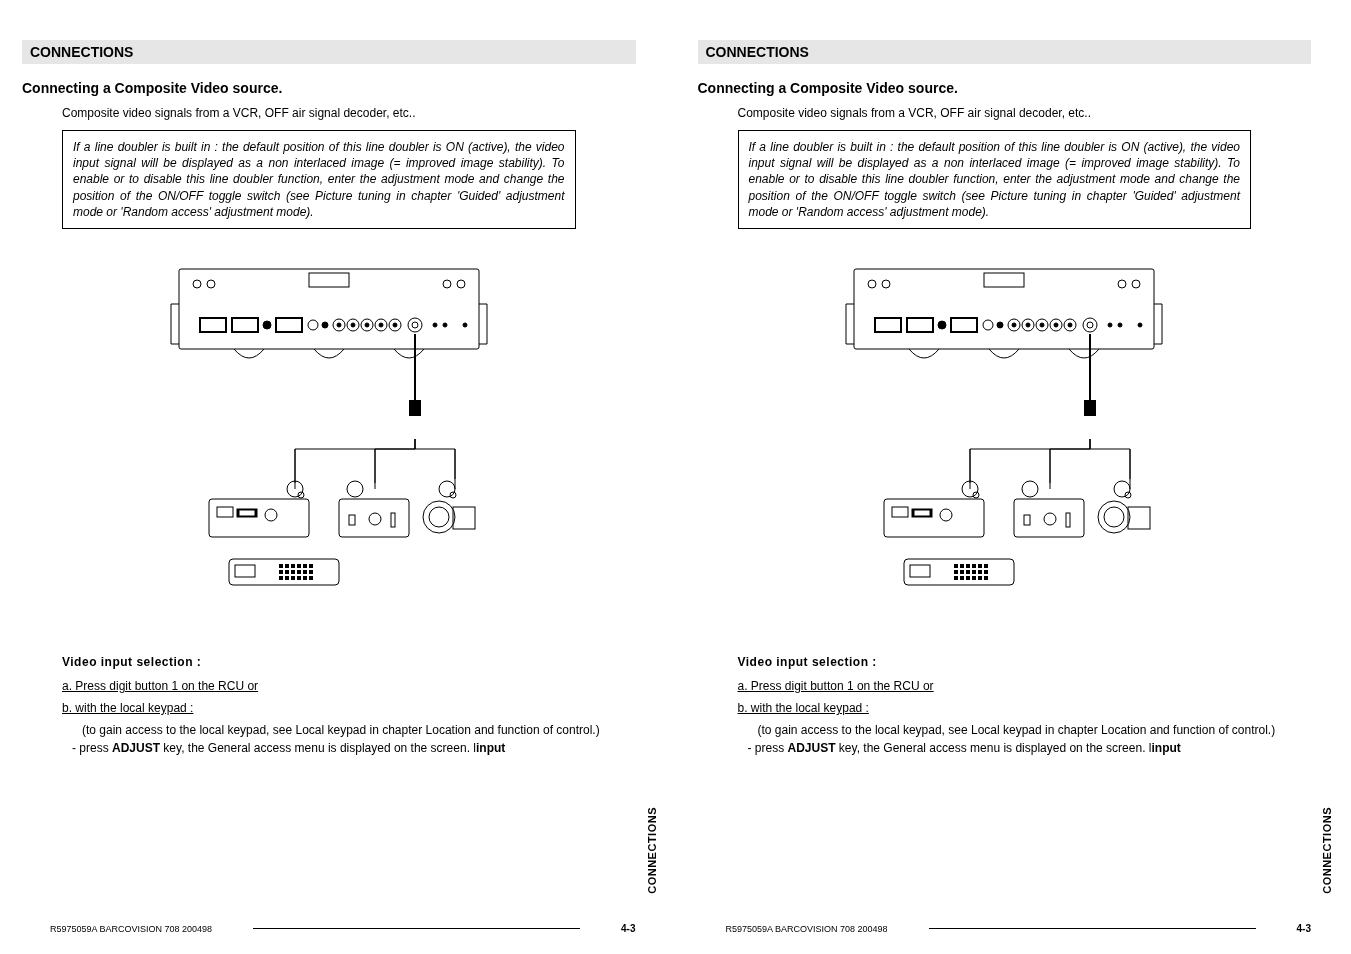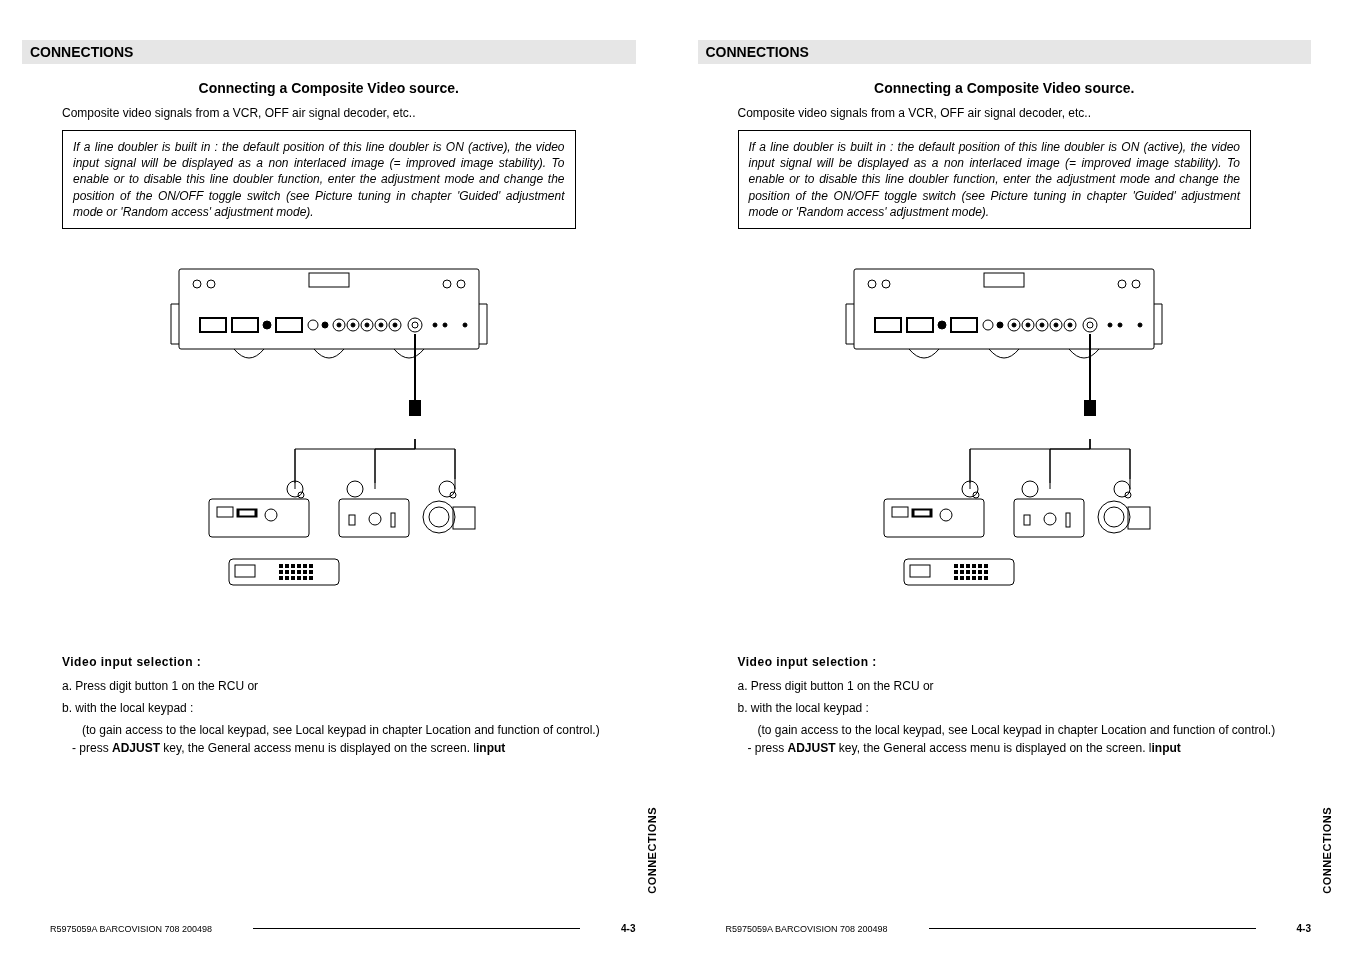--- a/index.html
+++ b/index.html
@@ -23,21 +23,20 @@
     background: #e6e6e6;
     padding: 4px 8px;
     font-weight: bold;
     font-size: 14px;
     margin-bottom: 10px;
   }
   .subheading {
     font-weight: bold;
     font-size: 14px;
     margin: 6px 0 10px 0;
-    text-align: center;
   }
   .bodytext {
     font-size: 12px;
     margin: 0 0 10px 40px;
   }
   .notebox {
     border: 1px solid #000;
     margin: 0 60px 20px 40px;
     padding: 8px 10px;
     font-size: 12px;
@@ -53,20 +52,21 @@
   svg.figure { width: 380px; height: 360px; }
   .section-label {
     font-weight: bold;
     font-size: 12px;
     margin: 16px 0 10px 40px;
     letter-spacing: 0.5px;
   }
   .step {
     font-size: 12px;
     margin: 0 0 8px 40px;
+    text-decoration: underline;
   }
   .step-sub {
     font-size: 12px;
     margin: 0 0 4px 60px;
   }
   .step-sub2 {
     font-size: 12px;
     margin: 0 0 4px 50px;
   }
   .footer {

